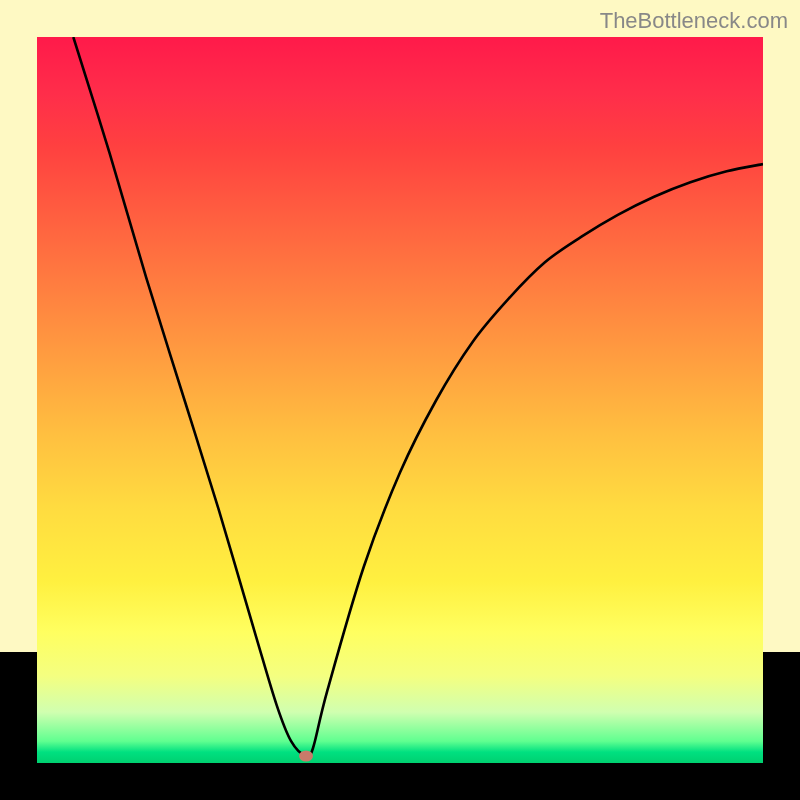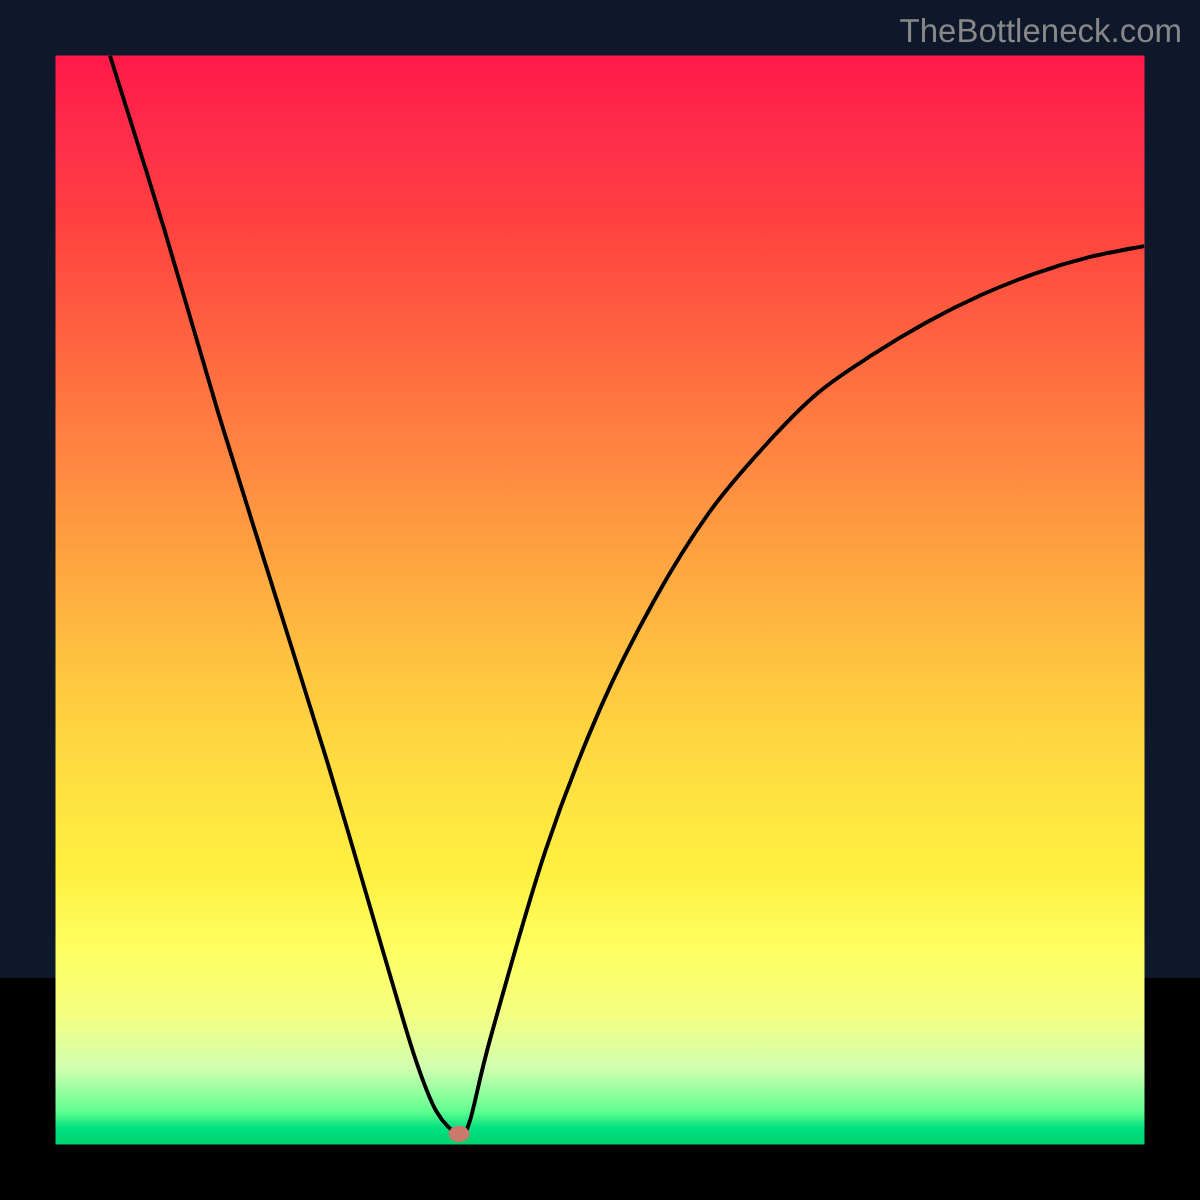--- a/index.html
+++ b/index.html
@@ -2,21 +2,21 @@
 <html><head>
 <meta charset="utf-8">
 <style>
   * { margin: 0; padding: 0; box-sizing: border-box; }
   html, body { width: 800px; height: 800px; overflow: hidden; }
   body { background: #000; font-family: Arial, sans-serif; }
   .chart-container {
     position: relative;
     width: 800px;
     height: 652px;
-    background: #0f172a;
+    background: #fef9c3;
   }
   .plot-area {
     position: absolute;
     left: 37px;
     top: 37px;
     width: 726px;
     height: 726px;
     background: linear-gradient(to bottom,
       #ff1a4a 0%,
       #ff2e4a 8%,

